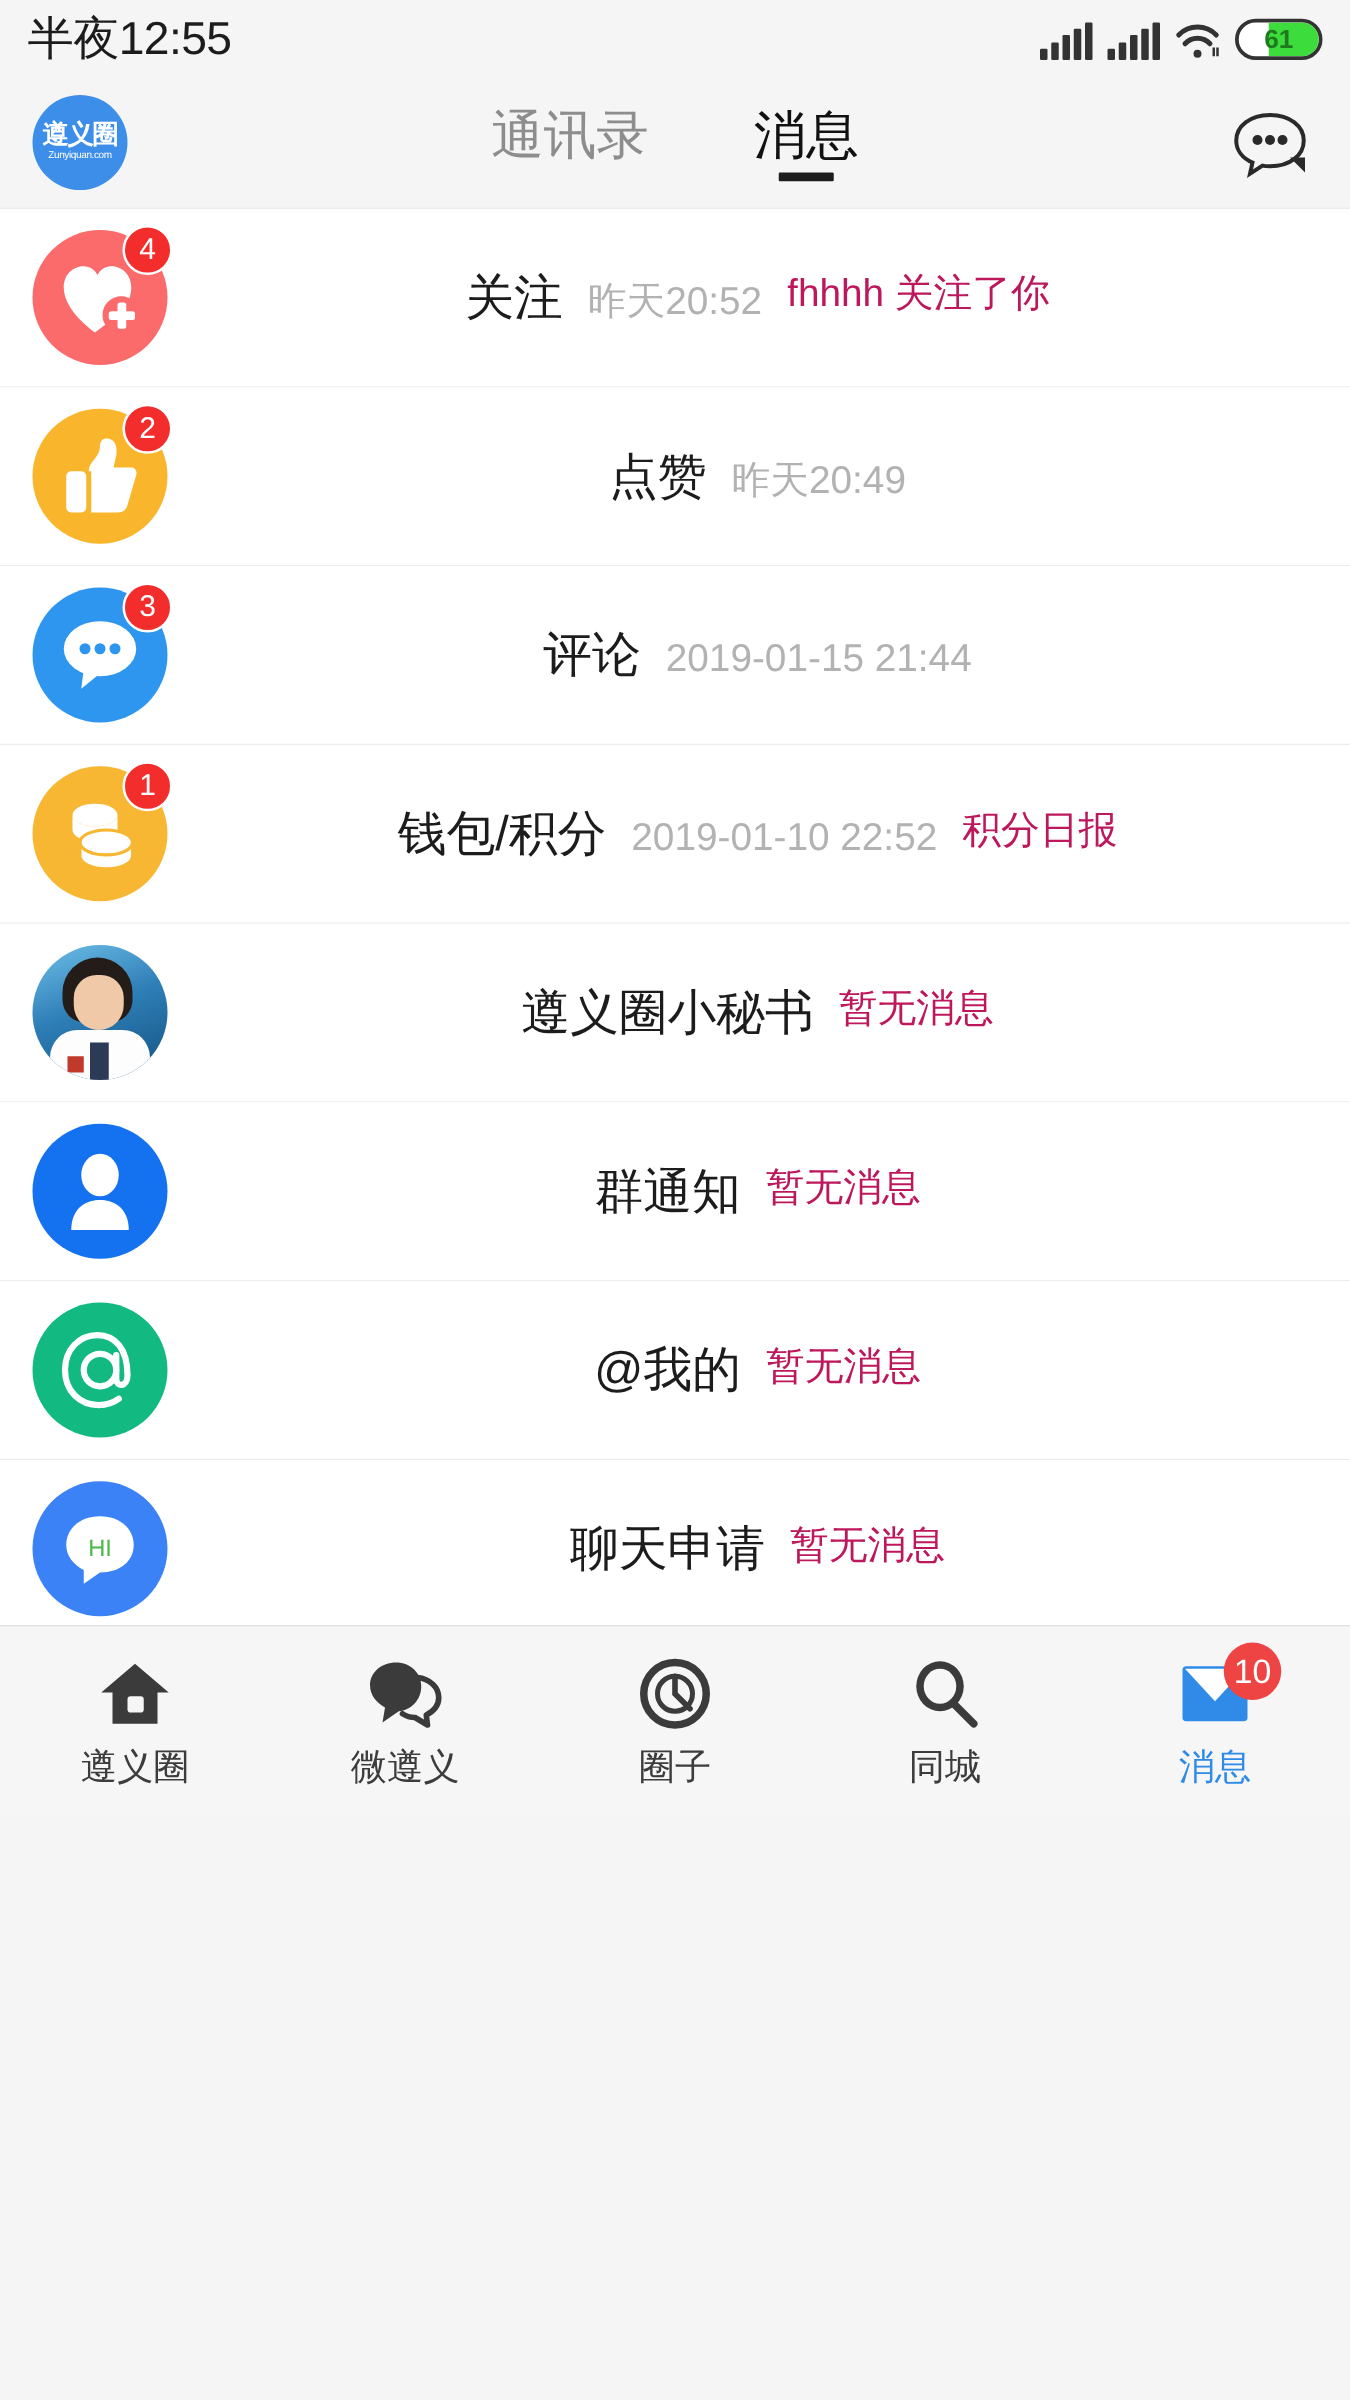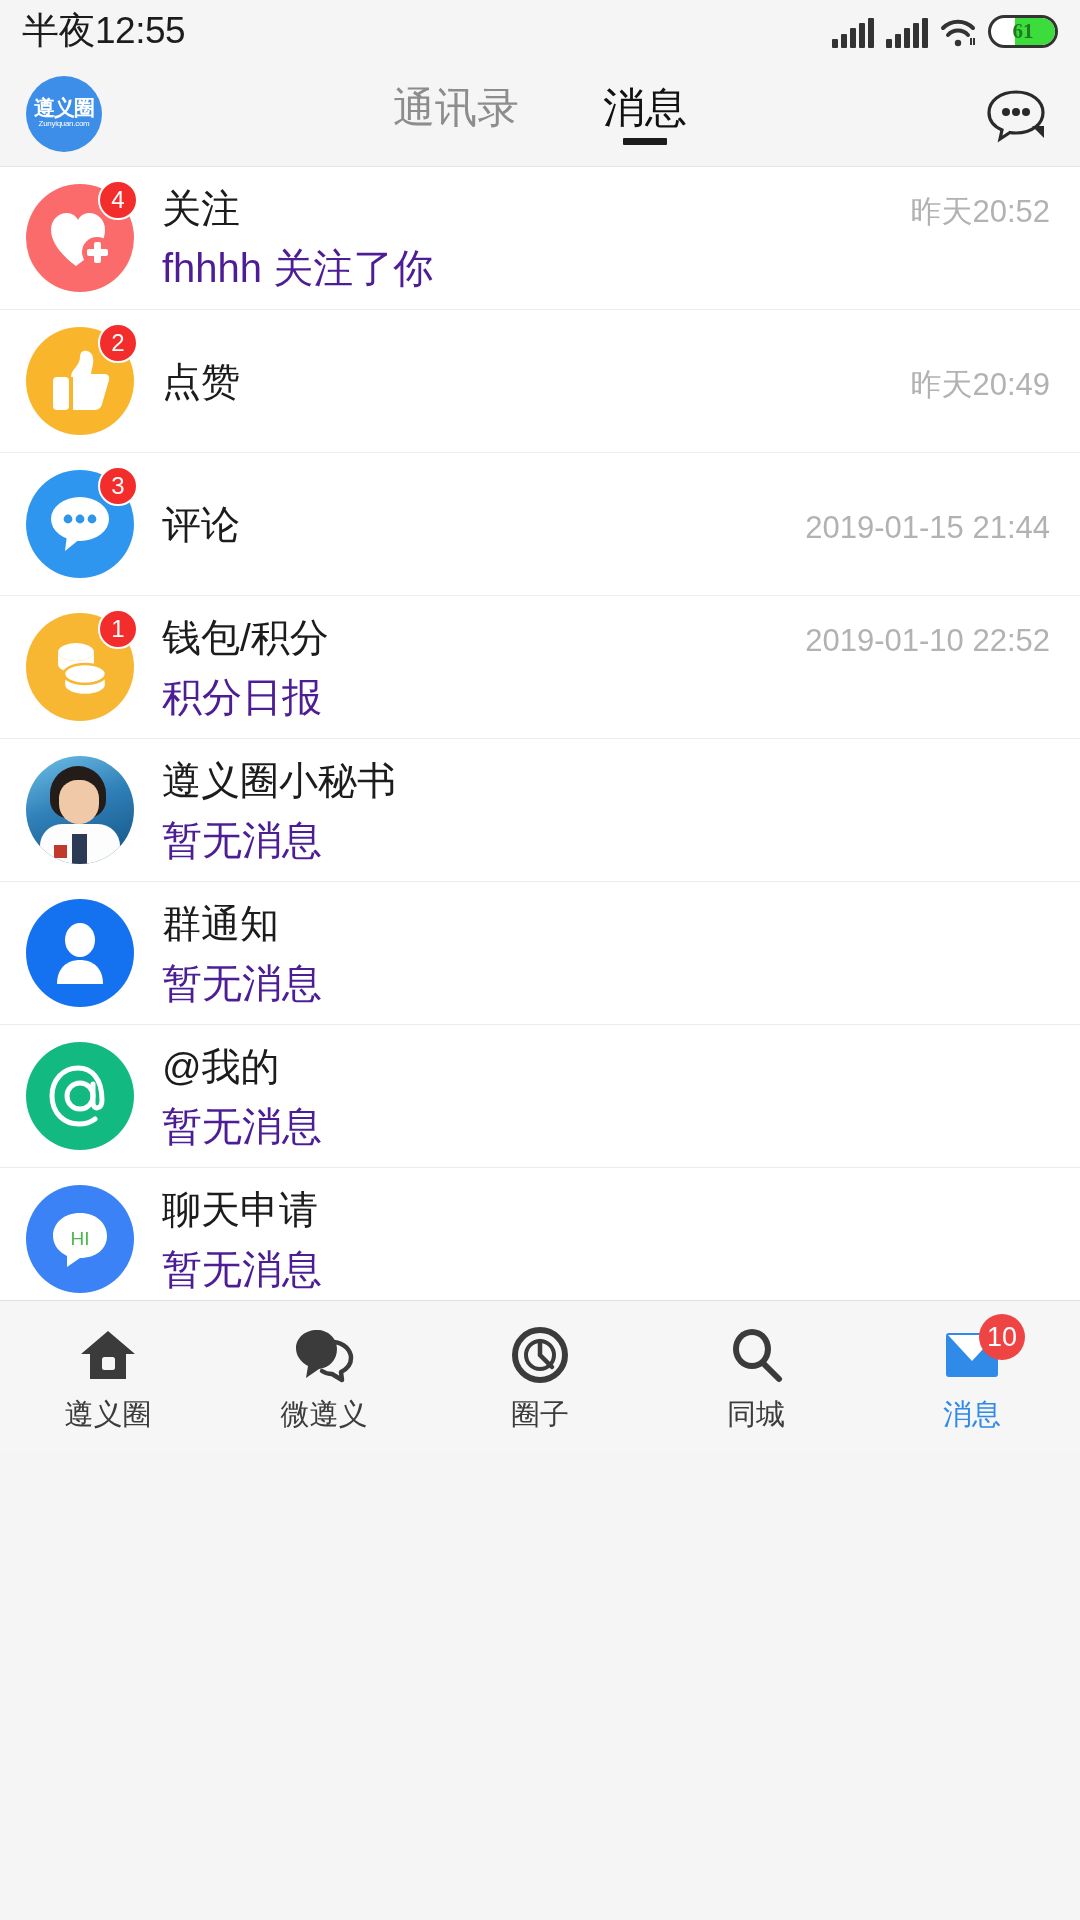--- a/index.html
+++ b/index.html
@@ -12,21 +12,21 @@
   }
   #app { position:relative; width:1080px; height:1452px; background:#f5f5f5; display:flex; flex-direction:column; }
 
   
   .statusbar{
     height:62px; flex:0 0 62px; background:#f5f5f5;
     display:flex; align-items:center; justify-content:space-between;
     padding:0 22px 0 22px;
   }
   .status-time{ font-size:37px; color:#1c1c1c; letter-spacing:-0.5px; font-weight:400;}
-  .status-right{ display:flex; align-items:flex-end; gap:12px;font-family:Liberation Serif, serif; }
+  .status-right{ display:flex; align-items:flex-end; gap:12px; }
   .sig{ display:flex; align-items:flex-end; gap:3px; height:30px;}
   .sig i{ display:block; width:6px; background:#333; border-radius:1px;}
   .sig i:nth-child(1){height:9px;}
   .sig i:nth-child(2){height:14px;}
   .sig i:nth-child(3){height:20px;}
   .sig i:nth-child(4){height:25px;}
   .sig i:nth-child(5){height:30px;}
   .wifi{ position:relative; width:36px; height:30px;}
   .batt{
     width:70px;height:33px;border:3px solid #333;border-radius:17px;
@@ -70,25 +70,25 @@
   .av-wrap{position:relative;flex:0 0 108px;width:108px;height:108px;margin-right:28px;}
   .avatar{
     width:108px;height:108px;border-radius:50%;
     display:flex;align-items:center;justify-content:center;overflow:hidden;position:relative;
   }
   .badge{
     position:absolute;top:-4px;right:-4px;min-width:40px;height:40px;border-radius:20px;
     background:#f32c2c;color:#fff;font-size:24px;display:flex;align-items:center;justify-content:center;
     padding:0 9px;line-height:1;z-index:5;border:2px solid #fff;
   }
-  .row-body{flex:1 1 auto;min-width:0;display:flex;flex-direction:column;justify-content:center;gap:20px;}
+  .row-body{flex:1 1 auto;min-width:0;display:flex;flex-direction:row;justify-content:center;gap:20px;}
   .row-top{display:flex;align-items:baseline;justify-content:space-between;gap:20px;}
   .row-title{font-size:39px;color:#1c1c1c;line-height:1;white-space:nowrap;}
   .row-time{font-size:31px;color:#b2b2b2;line-height:1;white-space:nowrap;flex:0 0 auto;}
-  .row-sub{font-size:40px;color:#4c1d95;line-height:1;white-space:nowrap;overflow:hidden;text-overflow:ellipsis;}
+  .row-sub{font-size:31px;color:#be185d;line-height:1;white-space:nowrap;overflow:hidden;text-overflow:ellipsis;}
   .row-sub .view-link{margin-left:22px;}
   .row.single .row-body{justify-content:center;gap:0;}
   .row.single .row-title{font-size:40px;}
   .chev{flex:0 0 auto;color:#c6c6c6;font-size:0;margin-left:14px;}
   .photo-av{
     width:108px;height:108px;border-radius:50%;
     background:linear-gradient(160deg,#6fc0e8 0%,#2f7fb8 45%,#12527f 100%);
     position:relative;overflow:hidden;
   }
   .pa-hair{position:absolute;left:24px;top:10px;width:56px;height:52px;background:#241c18;border-radius:28px 28px 18px 18px;}

